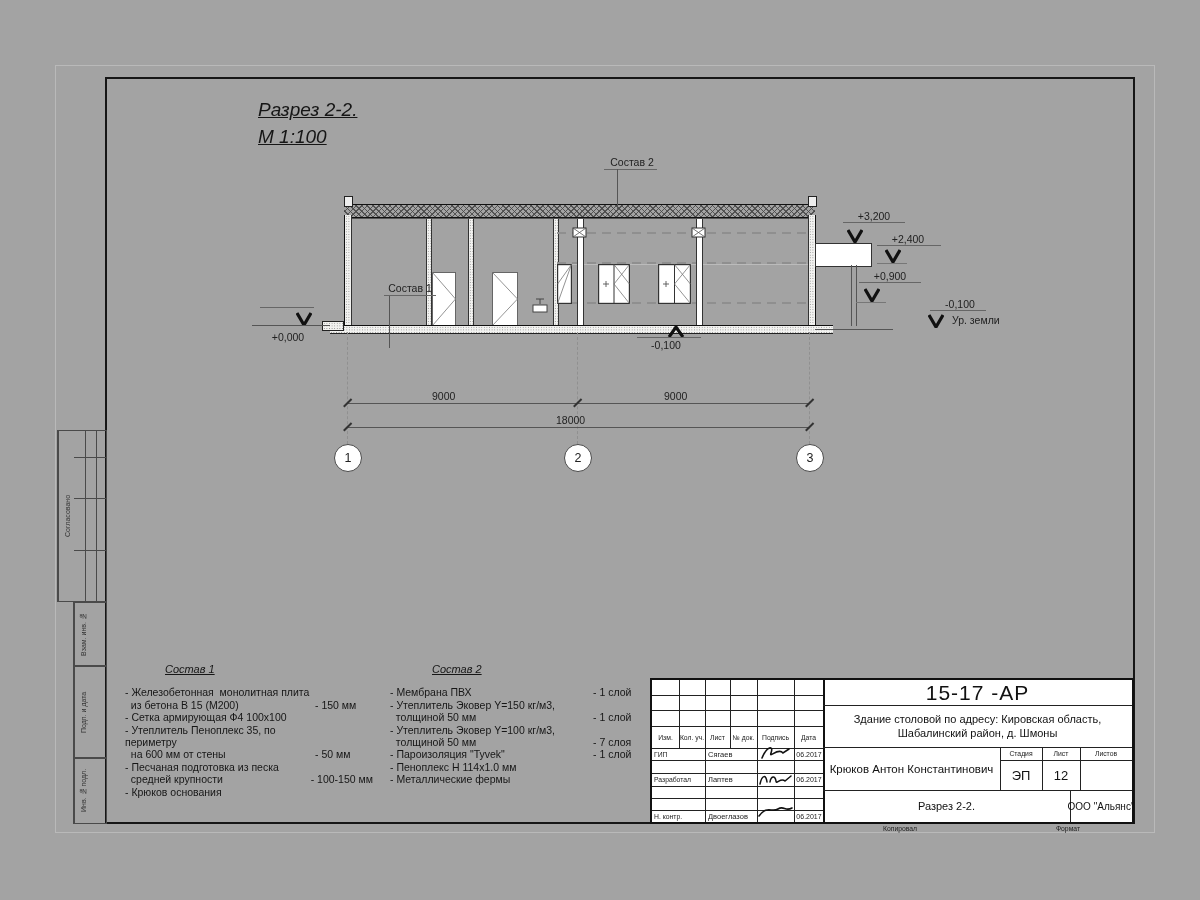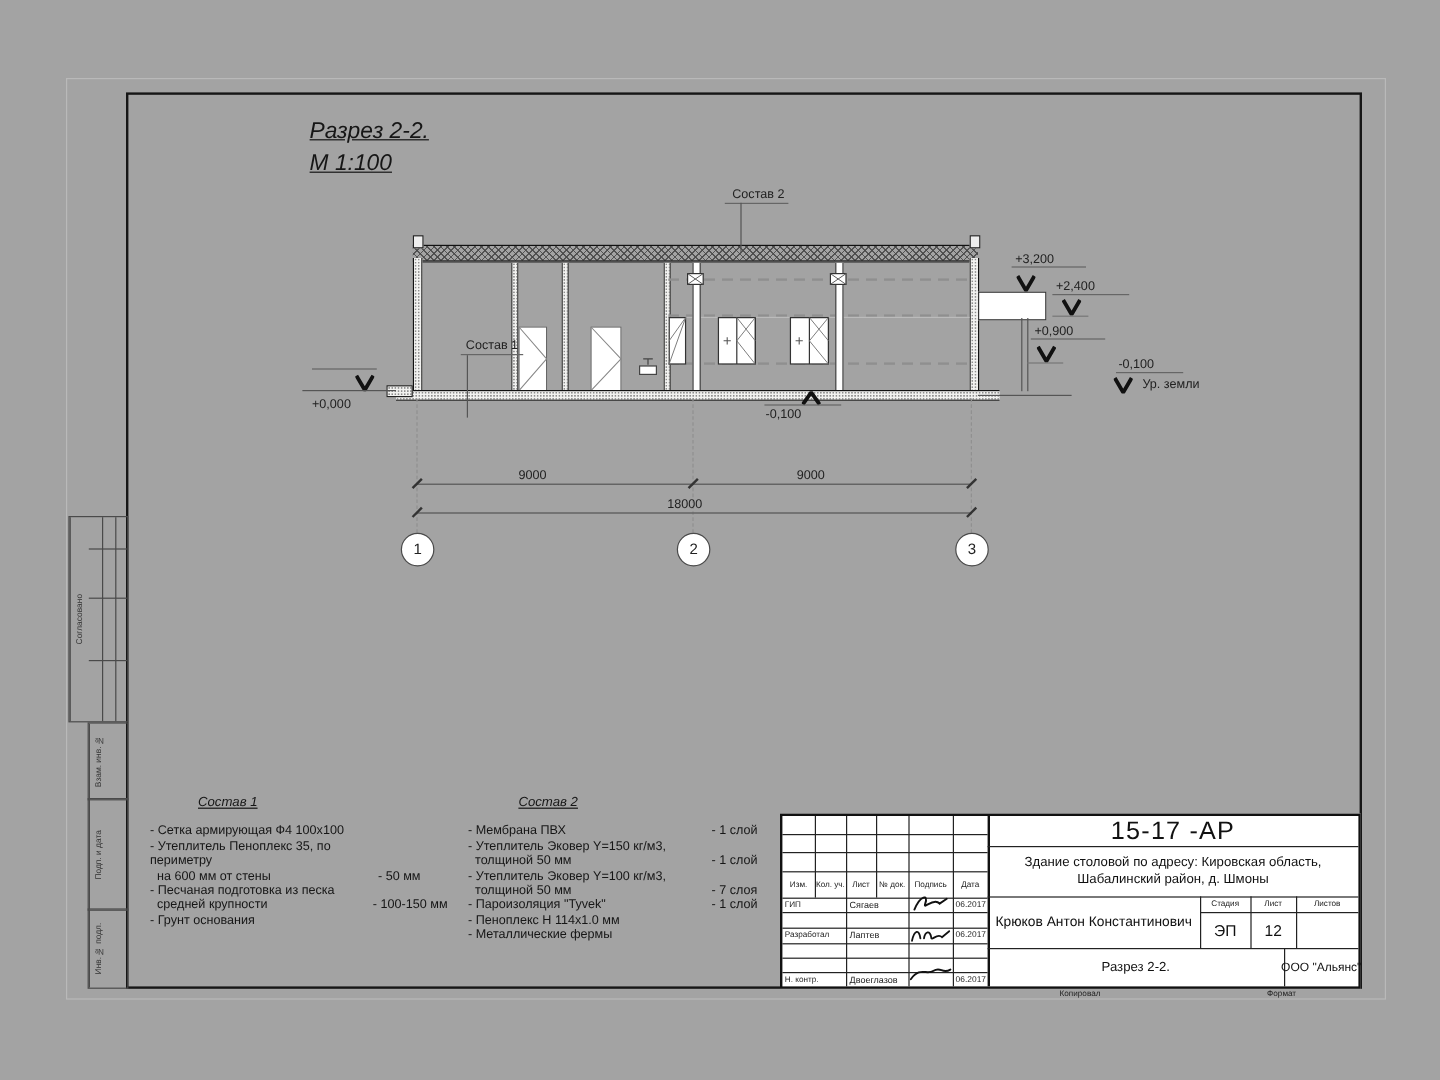--- a/index.html
+++ b/index.html
@@ -17,21 +17,21 @@
       repeating-linear-gradient(-45deg,rgba(70,70,70,.85) 0 1px,transparent 1px 4px);}
   .stipple{background-color:#f2f2f0;background-image:radial-gradient(#8d8d8d .6px,transparent .75px);background-size:2.6px 2.6px;}
   .wall{position:absolute;border-left:1.4px solid #111;border-right:1px solid #333;}
   .part{position:absolute;border-left:1px solid #333;border-right:1px solid #333;}
   .girt{position:absolute;height:2px;background:repeating-linear-gradient(90deg,#8f8f8f 0 9px,transparent 9px 15px);}
   .axisln{position:absolute;width:0;border-left:1px dashed #909090;}
   .tick{position:absolute;width:11px;height:1.5px;background:#333;transform:rotate(-45deg);}
   .bubble{position:absolute;width:26px;height:26px;border:1px solid #4a4a4a;border-radius:50%;
           font-size:12.5px;line-height:26px;text-align:center;color:#222;background:#fff;}
   .dimtxt{position:absolute;font-size:10.5px;color:#222;width:60px;text-align:left;}
-  .lev{position:absolute;font-size:10.5px;color:#222;width:56px;}
+  .lev{position:absolute;font-size:10.5px;color:#222;width:56px;text-align:center;}
   .vbox{position:absolute;border:1px solid #4a4a4a;display:flex;}
   .vtext{writing-mode:vertical-rl;transform:rotate(180deg);font-size:7px;color:#333;
          display:flex;align-items:center;justify-content:center;}
   .s-list{position:absolute;font-size:10.5px;line-height:12.4px;color:#161616;}
   .s-title{font-style:italic;text-decoration:underline;margin-bottom:11px;font-size:11px;}
   .s-item{display:flex;justify-content:space-between;align-items:flex-end;}
   .s-text{white-space:pre-wrap;}
   .s-val{white-space:nowrap;text-align:left;}
   .tb{position:absolute;border:2px solid #111;background:#fff;}
   .tb .v{position:absolute;width:0;border-left:1px solid #222;}
@@ -203,35 +203,40 @@
   <div class="tick" style="left:804px;top:426px;"></div>
   <div class="dimtxt" style="left:556px;top:414px;">18000</div>
 
   <div class="bubble" style="left:334px;top:444px;">1</div>
   <div class="bubble" style="left:564px;top:444px;">2</div>
   <div class="bubble" style="left:796px;top:444px;">3</div>
 
   <div class="s-list" style="left:125px;top:663px;width:248px;">
     <div class="s-title" style="margin-left:40px;">Состав 1</div>
     <div class="s-item">
+        <span class="s-text">- Железобетонная  монолитная плита
+  из бетона В 15 (М200)</span>
+        <span class="s-val" style="flex:0 0 58px;">- 150 мм</span>
+      </div>
+    <div class="s-item">
         <span class="s-text">- Сетка армирующая Ф4 100х100</span>
         <span class="s-val" style="flex:0 0 58px;"></span>
       </div>
     <div class="s-item">
         <span class="s-text">- Утеплитель Пеноплекс 35, по периметру
   на 600 мм от стены</span>
         <span class="s-val" style="flex:0 0 58px;">- 50 мм</span>
       </div>
     <div class="s-item">
         <span class="s-text">- Песчаная подготовка из песка
   средней крупности</span>
         <span class="s-val" style="flex:0 0 58px;">- 100-150 мм</span>
       </div>
     <div class="s-item">
-        <span class="s-text">- Грунт основания</span>
+        <span class="s-text">- Крюков основания</span>
         <span class="s-val" style="flex:0 0 58px;"></span>
       </div>
   </div>
 
   <div class="s-list" style="left:390px;top:663px;width:255px;">
     <div class="s-title" style="margin-left:42px;">Состав 2</div>
     <div class="s-item">
         <span class="s-text">- Мембрана ПВХ</span>
         <span class="s-val" style="flex:0 0 52px;">- 1 слой</span>
       </div>

